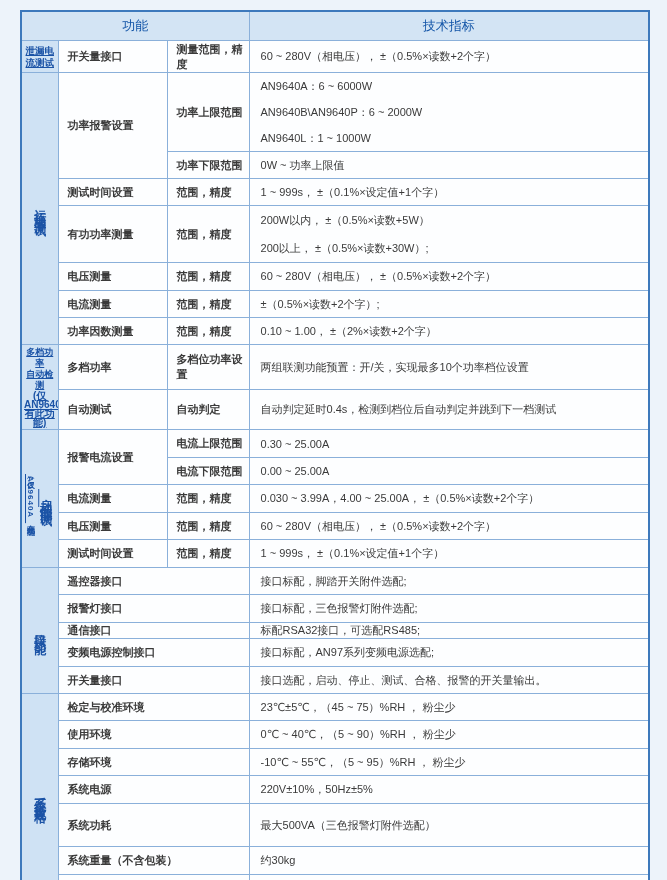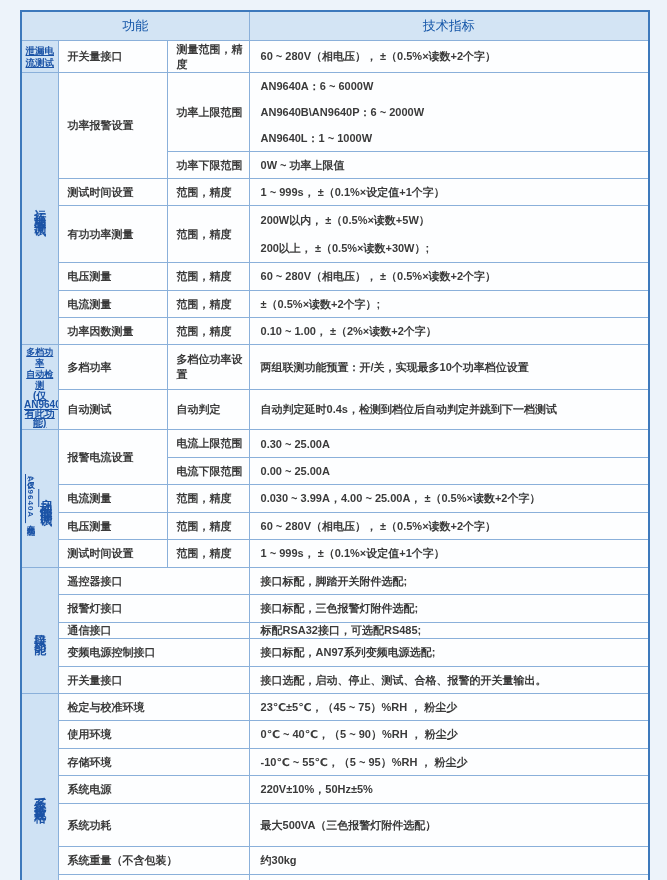--- a/index.html
+++ b/index.html
@@ -32,21 +32,21 @@
     height:26px;
   }
   td.item{
     font-weight:700;
     color:#3a3a3a;
     padding:0 4px 0 9px;
     background:#fdfeff;
   }
   td.spec{
     color:#3a3a3a;
-    font-weight:700;
+    font-weight:400;
     padding:0 6px 0 11px;
     background:#fdfeff;
     margin-top:45px;
   }
   td.side{
     background:#cfe2f4;
     color:#1b53a6;
     font-weight:bold;
     text-align:center;
     padding:2px;

